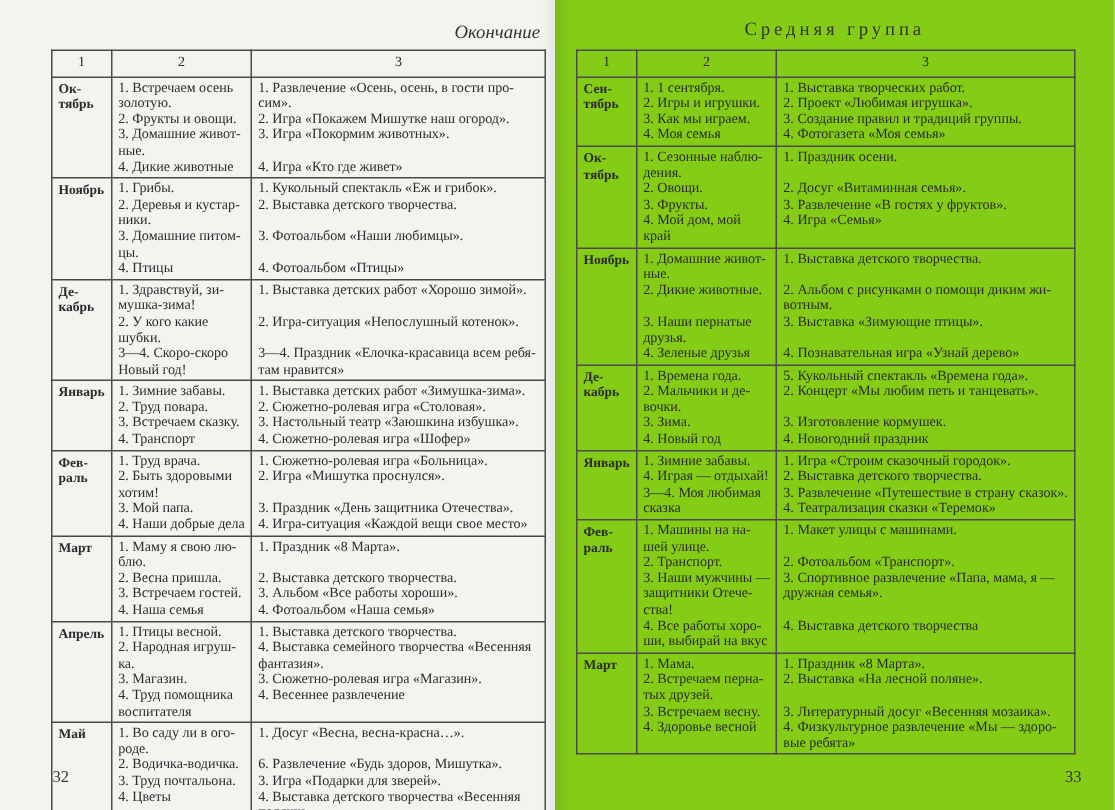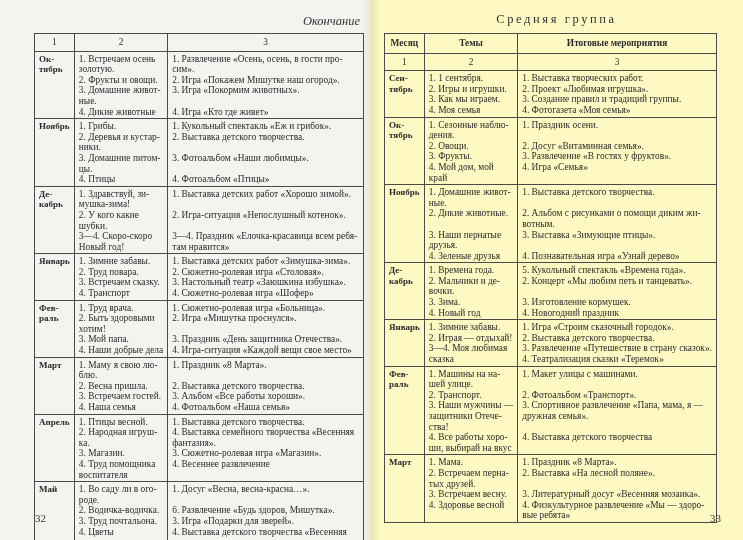--- a/index.html
+++ b/index.html
@@ -6,21 +6,21 @@
   body {
     width: 743px; height: 540px; overflow: hidden;
     background: #f3f2ef;
     font-family: "Liberation Serif", "DejaVu Serif", serif;
     color: #2b2b2b;
     position: relative;
   }
   .spread { position: absolute; inset: 0; display: flex; }
   .page { position: relative; height: 540px; }
   .page.left { width: 370px; background: #f4f3f0; }
-  .page.right { width: 373px; background: #fef9c3; }
+  .page.right { width: 373px; background: #84cc16; }
   .gutter {
     position: absolute; left: 362px; top: 0; width: 18px; height: 540px;
     background: linear-gradient(90deg, rgba(0,0,0,0) 0%, rgba(0,0,0,0.06) 45%, rgba(0,0,0,0.08) 55%, rgba(0,0,0,0) 100%);
     pointer-events: none;
   }
   .running-head-left {
     position: absolute; right: 10px; top: 14px;
     font-style: italic; font-size: 12.5px; color: #333;
   }
   .running-head-right {
@@ -238,25 +238,20 @@
   <div class="page right">
     <div class="running-head-right">Средняя группа</div>
     <table id="right-table">
       <colgroup>
           <col class="c1">
           <col class="c2">
           <col class="c3">
         </colgroup>
       <thead>
         <tr>
-          <th>Месяц</th>
-          <th>Темы</th>
-          <th>Итоговые мероприятия</th>
-        </tr>
-        <tr>
           <td class="num">1</td>
           <td class="num">2</td>
           <td class="num">3</td>
         </tr>
       </thead>
       <tbody id="right-body">
           <tr>
             <td class="month">
               <span class="line">Сен-</span>
               <span class="line">тябрь</span>
@@ -337,21 +332,21 @@
               <span class="line">3. Изготовление кормушек.</span>
               <span class="line">4. Новогодний праздник</span>
             </td>
           </tr>
           <tr>
             <td class="month">
               <span class="line">Январь</span>
             </td>
             <td>
               <span class="line">1. Зимние забавы.</span>
-              <span class="line">2. Играя — отдыхай!</span>
+              <span class="line">4. Играя — отдыхай!</span>
               <span class="line">3—4. Моя любимая</span>
               <span class="line">сказка</span>
             </td>
             <td>
               <span class="line">1. Игра «Строим сказочный городок».</span>
               <span class="line">2. Выставка детского творчества.</span>
               <span class="line">3. Развлечение «Путешествие в страну сказок».</span>
               <span class="line">4. Театрализация сказки «Теремок»</span>
             </td>
           </tr>

